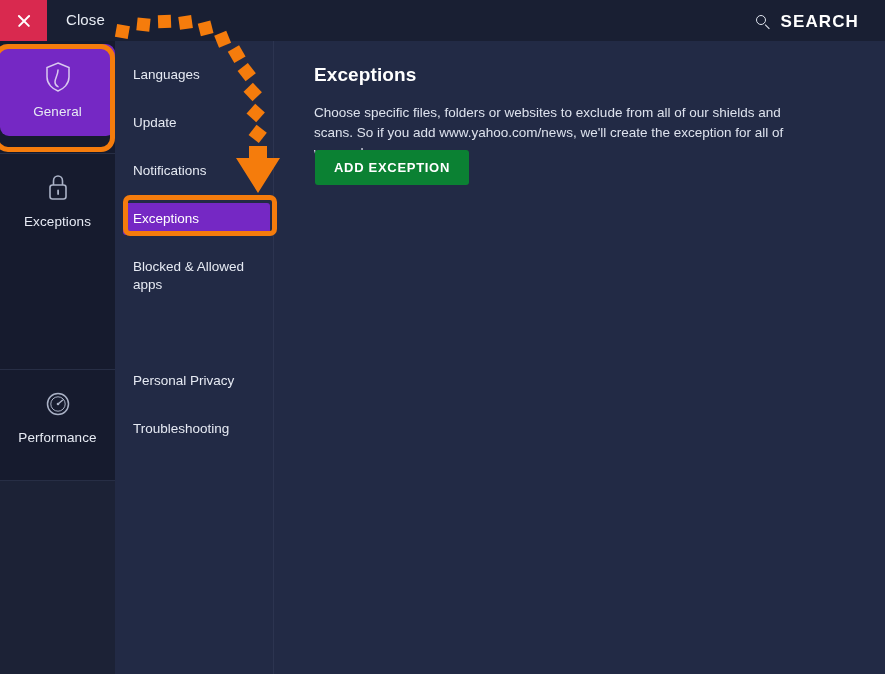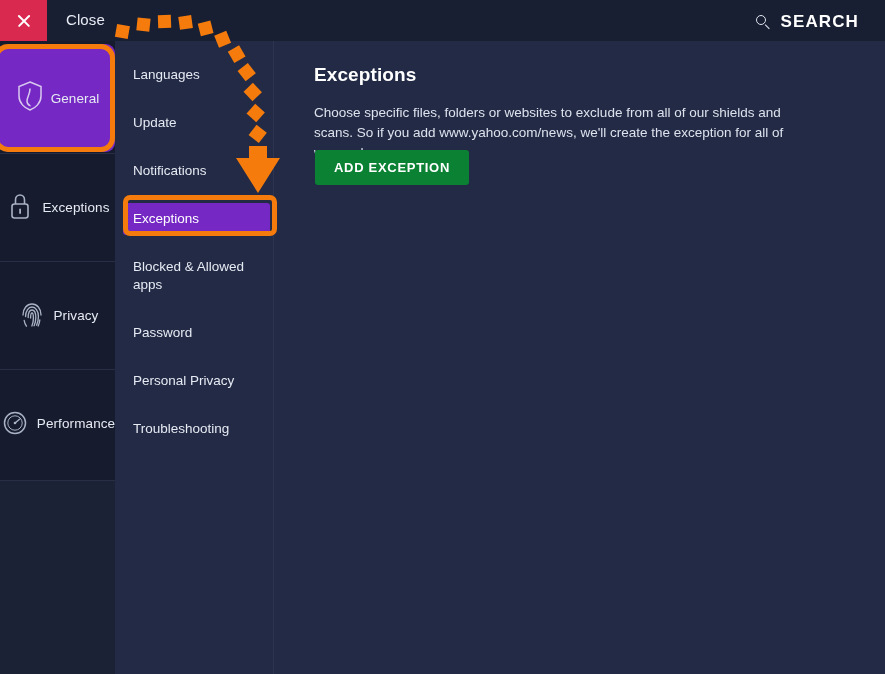--- a/index.html
+++ b/index.html
@@ -122,23 +122,23 @@
     width: 115px;
     height: 194px;
     background: #1c2236;
     border-top: 1px solid #272e45;
     box-sizing: border-box;
   }
   .rail-item {
     position: absolute;
     left: 0;
     width: 115px;
-    height: 108px;
+    height: 92px;
     display: flex;
-    flex-direction: row;
+    flex-direction: column;
     align-items: center;
     justify-content: center;
     gap: 7px;
     cursor: pointer;
     box-sizing: border-box;
   }
   .rail-item.divided { border-top: 1px solid #272e45; }
   .rail-item-label {
     font-size: 13.5px;
     color: #e6eaf3;
@@ -299,33 +299,20 @@
       <span class="rail-icon">
         <svg width="30" height="32" viewBox="0 0 30 32" fill="none">
           <rect x="7" y="14" width="16" height="14" rx="2.5" stroke="#aab2c6" stroke-width="1.6" fill="none"></rect>
           <path d="M10.5 14 V10 C10.5 7 12.5 5 15 5 C17.5 5 19.5 7 19.5 10 V14" stroke="#aab2c6" stroke-width="1.6" fill="none"></path>
           <rect x="14.2" y="18.5" width="1.8" height="5.5" rx="0.9" fill="#aab2c6"></rect>
         </svg>
       </span>
       <span class="rail-item-label">Exceptions</span>
     </div>
 
-    <div class="rail-item divided" style="top:220px;">
-      <span class="rail-icon">
-        <svg width="30" height="32" viewBox="0 0 30 32" fill="none" stroke="#aab2c6" stroke-width="1.35" stroke-linecap="round">
-          <path d="M6 17 C6 10.4 10.1 6 15 6 C19.9 6 24 10.4 24 17"></path>
-          <path d="M8.6 18.5 C8.6 12.6 11.6 9 15 9 C18.4 9 21.4 12.6 21.4 18.5 C21.4 22 20.6 25 19.6 27.2"></path>
-          <path d="M11.2 19.5 C11.2 14.6 13 12 15 12 C17 12 18.8 14.6 18.8 19.5 C18.8 23 18.1 25.6 17.1 27.8"></path>
-          <path d="M13.6 20 C13.6 16.6 14.2 15 15 15 C15.8 15 16.4 16.6 16.4 20 C16.4 23.5 15.8 26 14.9 28"></path>
-          <path d="M7.2 22.5 C7.6 25 8.4 26.8 9.4 28.2"></path>
-          <path d="M22.8 22 C22.6 24.4 22 26.4 21.2 28"></path>
-        </svg>
-      </span>
-      <span class="rail-item-label">Privacy</span>
-    </div>
 
     <div class="rail-item divided" style="top:328px;">
       <span class="rail-icon">
         <svg width="30" height="32" viewBox="0 0 30 32" fill="none">
           <circle cx="15" cy="17" r="10.5" stroke="#aab2c6" stroke-width="1.5" fill="none"></circle>
           <circle cx="15" cy="17" r="7.2" stroke="#aab2c6" stroke-width="1" fill="none"></circle>
           <path d="M15 17 L19.5 13.2" stroke="#aab2c6" stroke-width="1.5" stroke-linecap="round"></path>
           <circle cx="15" cy="17" r="1.3" fill="#aab2c6"></circle>
         </svg>
       </span>
@@ -334,21 +321,20 @@
   </div>
 
   <div class="ring-general"></div>
 
   <div class="navpanel">
     <div class="nav-item" style="top:66px;">Update</div>
     <div class="nav-item" style="top:18px;">Languages</div>
     <div class="nav-item" style="top:114px;">Notifications</div>
     <div class="nav-item active" style="top:162px;">Exceptions</div>
     <div class="nav-item" style="top:210px;">Blocked &amp; Allowed apps</div>
-    <div class="nav-item" style="top:276px;">Password</div>
     <div class="nav-item" style="top:324px;">Personal Privacy</div>
     <div class="nav-item" style="top:372px;">Troubleshooting</div>
   </div>
 
   <div class="ring-exceptions"></div>
 
   <div class="content">
     <div class="content-title">Exceptions</div>
     <div class="content-desc">Choose specific files, folders or websites to exclude from all of our shields and scans. So if you add www.yahoo.com/news, we'll create the exception for all of www.yahoo.com.</div>
     <button class="add-btn">ADD EXCEPTION</button>

